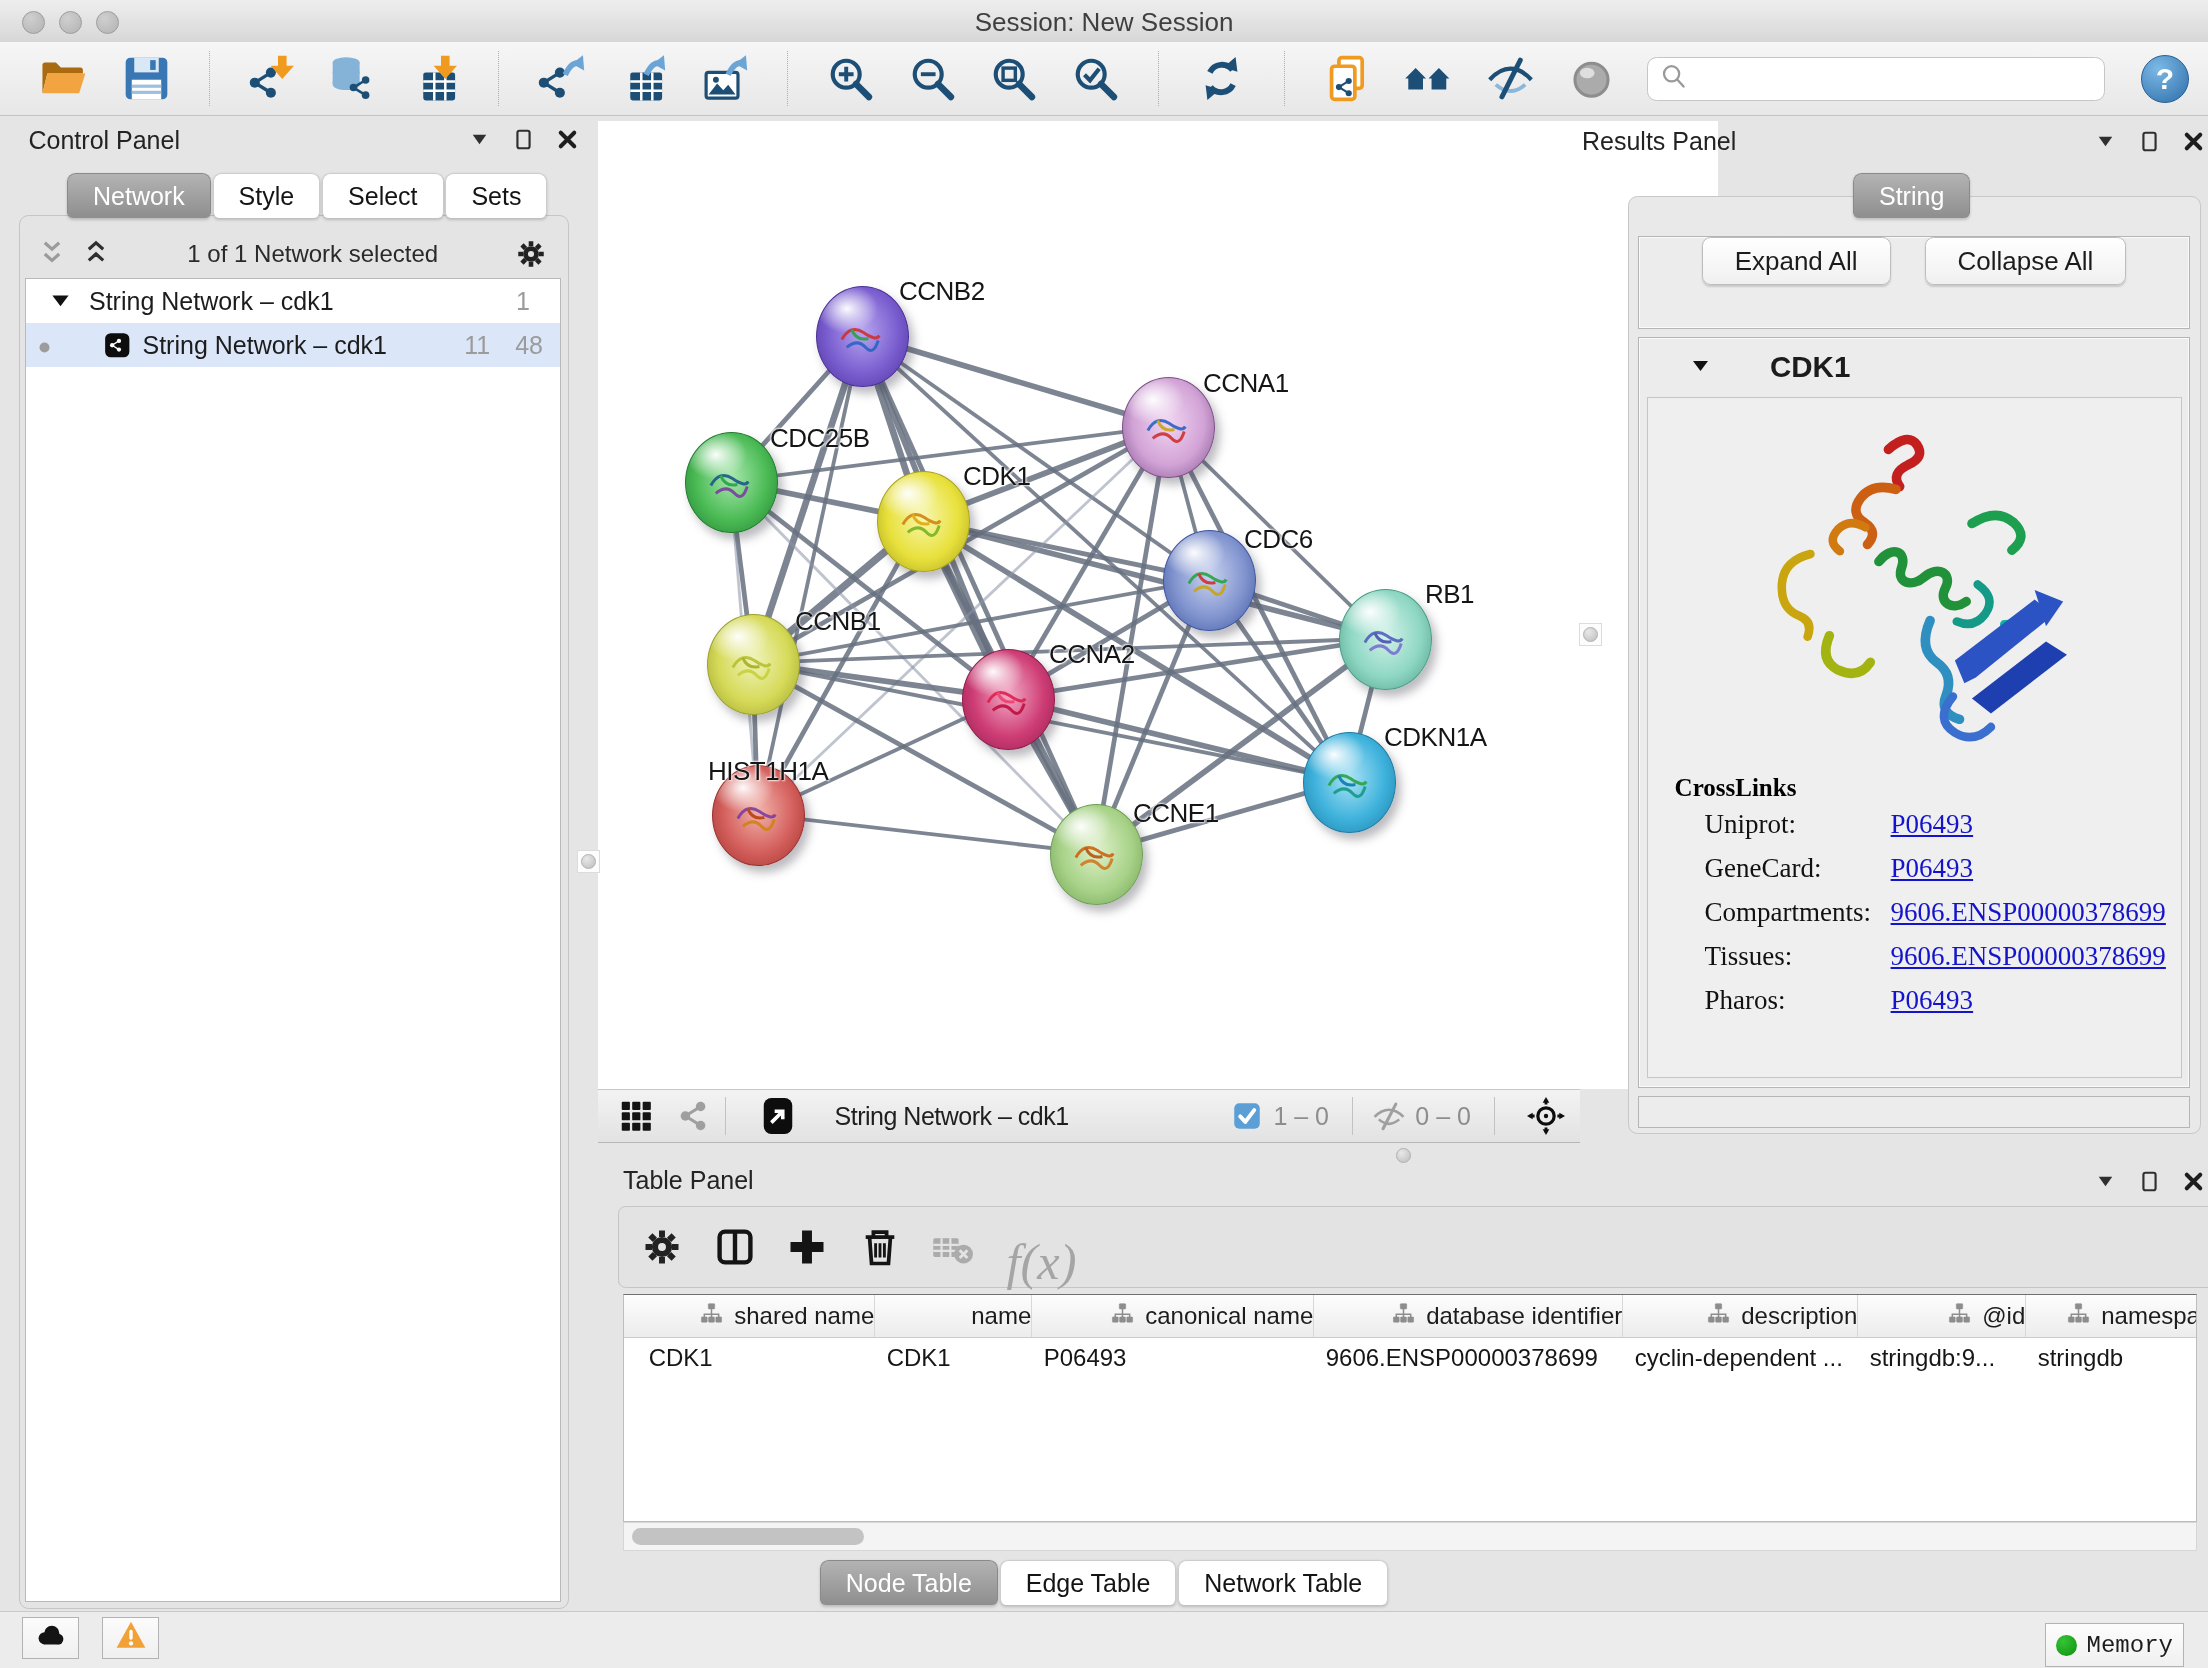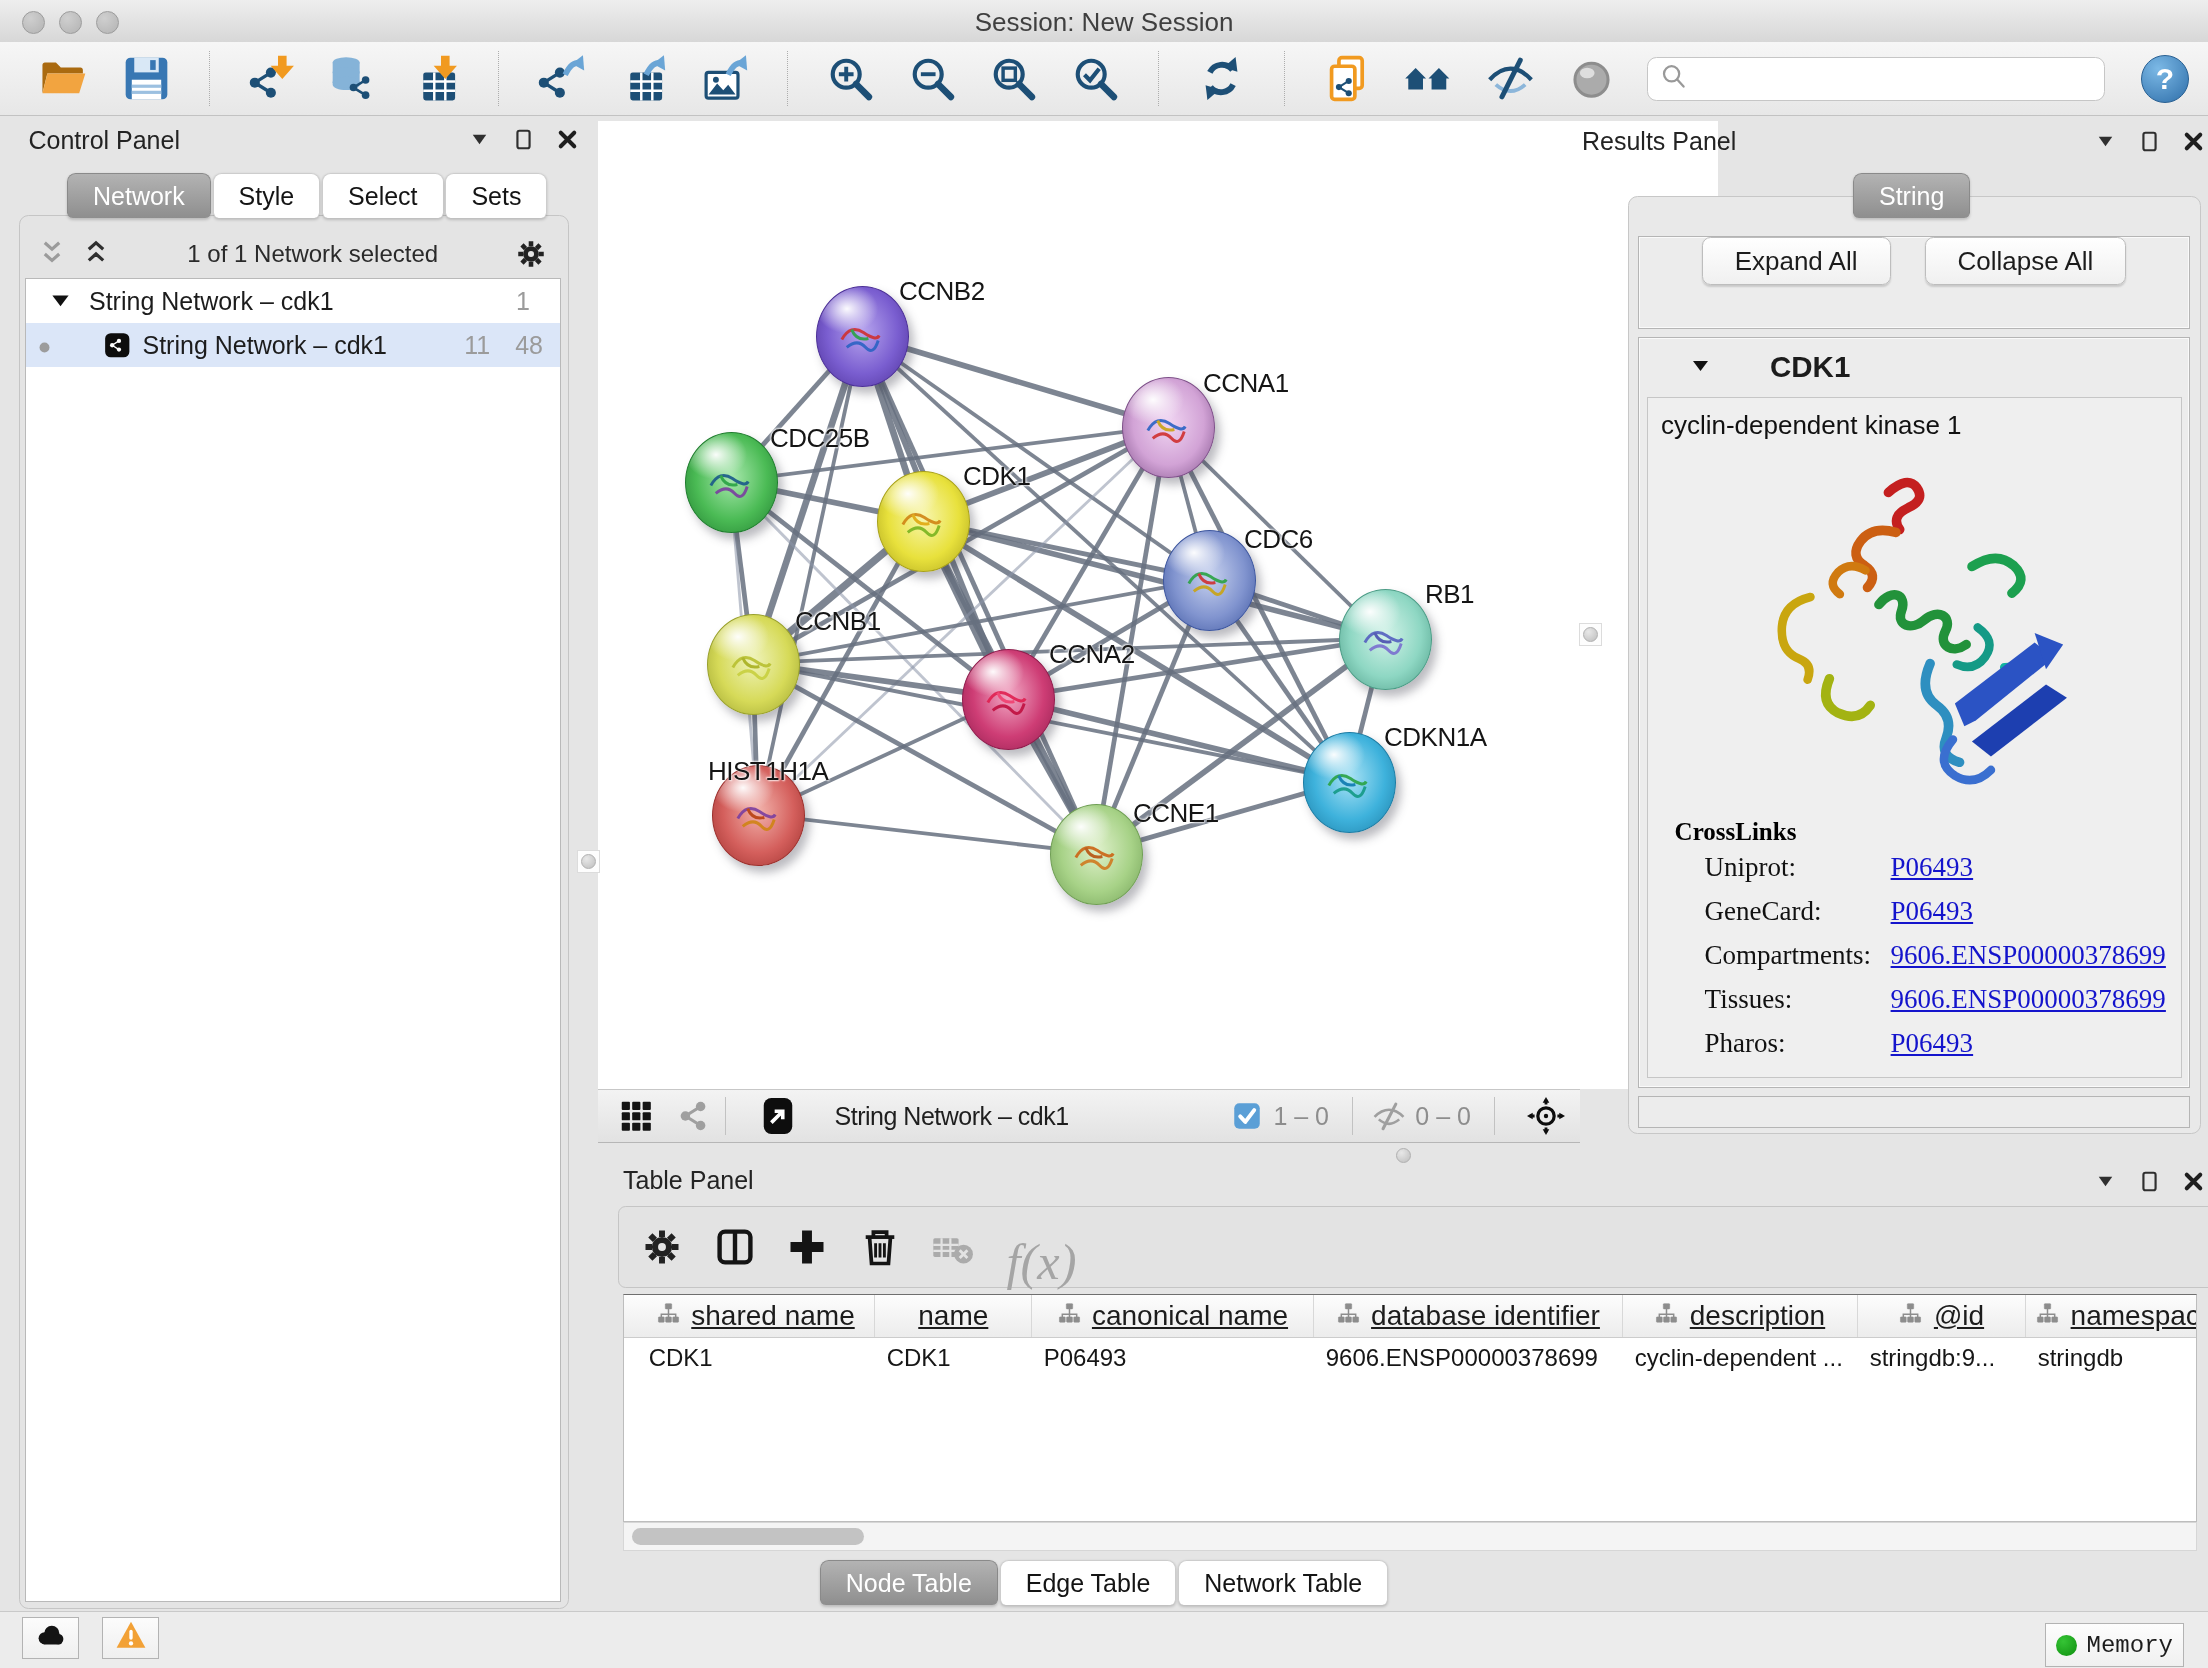--- a/index.html
+++ b/index.html
@@ -104,22 +104,22 @@
   
   #tp-title{left:623px;top:1166px;}
   #tp-wicons{left:2092px;top:1168px;}
   #tp-toolbar{position:absolute;left:618px;top:1206px;width:1781px;height:82px;background:#e3e3e3;
     border:1px solid #c5c5c5;border-radius:7.6px;display:flex;align-items:center;gap:28.5px;padding-left:21px;box-sizing:border-box;}
   .tp-ic{width:44px;height:44px;cursor:pointer;}
   .tp-ic.fx{width:72px;}
   #tbl{position:absolute;left:623px;top:1294px;width:1574px;height:228px;background:#fff;
     border:1px solid #bdbdbd;border-top:1.9px solid #6f6f6f;overflow:hidden;box-sizing:border-box;}
   #tbl-head{display:flex;height:42px;background:linear-gradient(#fdfdfd,#ececec);border-bottom:1px solid #cccccc;padding-left:13.3px;}
-  .th{display:flex;align-items:center;justify-content:center;gap:11.4px;font-size:28px;color:#1c1c1c;
-    border-right:1px solid #d8d8d8;box-sizing:border-box;flex:0 0 auto;overflow:hidden;white-space:nowrap;cursor:pointer;text-decoration:underline;}
+  .th{display:flex;align-items:center;justify-content:flex-end;gap:11.4px;font-size:24px;color:#1c1c1c;
+    border-right:1px solid #d8d8d8;box-sizing:border-box;flex:0 0 auto;overflow:hidden;white-space:nowrap;cursor:pointer;}
   .th svg{width:23px;height:23px;flex:0 0 auto;}
   #tbl-row{display:flex;height:40px;align-items:center;padding-left:13.3px;}
   .td{font-size:24px;color:#161616;padding-left:11.4px;box-sizing:border-box;flex:0 0 auto;overflow:hidden;white-space:nowrap;}
   #tbl-hscroll{position:absolute;left:623px;top:1522px;width:1574px;height:28.5px;background:#f4f4f4;border:1px solid #d6d6d6;box-sizing:border-box;}
   #tbl-thumb{position:absolute;left:7.6px;top:4.8px;width:232px;height:17px;border-radius:8.6px;background:#c3c3c3;cursor:pointer;}
   #bottom-tabs{position:absolute;left:0;top:1560px;width:2208px;display:flex;justify-content:center;gap:1.9px;}
   
   #bottom-strip{position:absolute;left:0;top:1611px;width:2208px;height:57px;background:#ececec;border-top:1px solid #c9c9c9;font-family:Liberation Mono, monospace;}
   .bs-btn{position:absolute;top:4.8px;width:55px;height:40px;background:linear-gradient(#fcfcfc,#efefef);
     border:1px solid #b3b3b3;display:flex;align-items:center;justify-content:center;cursor:pointer;}
@@ -606,21 +606,20 @@
     <div class="rp-btn">Collapse All</div>
   </div>
   <div id="rp-content">
     <div id="rp-gene-row">
       <span class="tri"><svg viewBox="0 0 40 40">
             <polygon points="8,11 32,11 20,27" fill="#111"></polygon>
           </svg></span>
       <span id="rp-gene">CDK1</span>
     </div>
     <div id="rp-desc-box">
-      <div id="rp-desc">cyclin-dependent kinase 1</div>
       <svg id="protein" width="352" height="342" viewBox="0 0 370 360">
         <g fill="none" stroke-linecap="round">
           <path d="M158 30 q20 -18 30 -5 q9 13 -9 21 q-19 9 -9 23" stroke="#c41f1f" stroke-width="10"></path>
           <path d="M166 72 q-25 -7 -37 9 q-12 16 4 26 q15 10 3 23" stroke="#cc5f12" stroke-width="10"></path>
           <path d="M134 112 q-17 -10 -29 2 q-12 13 2 23" stroke="#d07a10" stroke-width="9"></path>
           <path d="M76 140 q-28 7 -30 31 q-2 26 18 34 q15 6 9 22" stroke="#c9a60f" stroke-width="9"></path>
           <path d="M96 226 q-11 26 9 36 q22 10 34 -8" stroke="#a3b312" stroke-width="10"></path>
           <path d="M148 148 c14 -18 30 -10 24 6 c-6 16 10 22 24 10 c14 -12 30 -4 22 12 c-8 16 8 24 22 14" stroke="#22923a" stroke-width="10"></path>
           <path d="M246 108 q26 -17 44 -1 q16 15 -2 29" stroke="#1ca04f" stroke-width="10"></path>
           <path d="M252 172 q20 14 8 31 q-12 16 -30 8" stroke="#149a86" stroke-width="9"></path>

